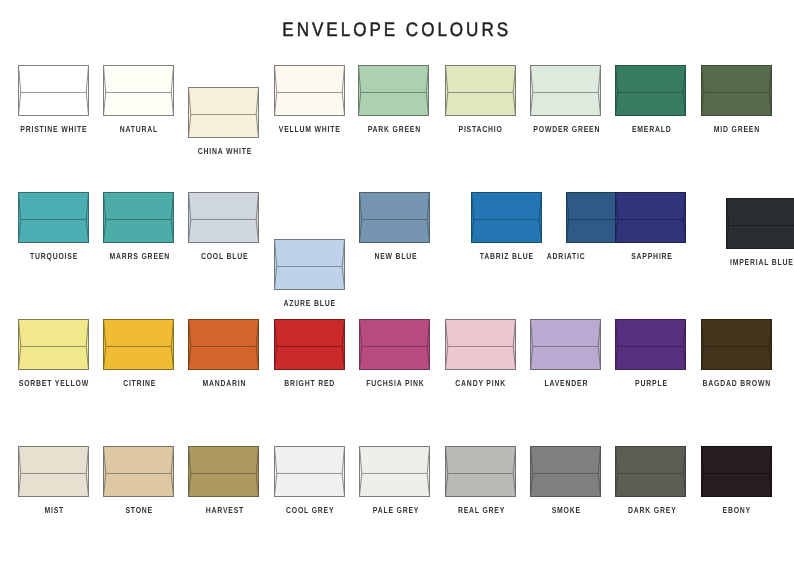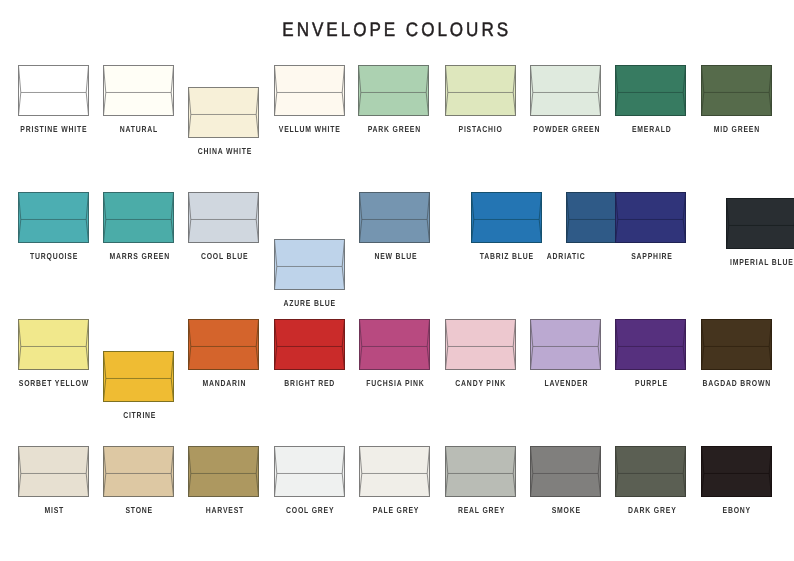--- a/index.html
+++ b/index.html
@@ -244,21 +244,21 @@
         <div class="envelope">
           <svg viewBox="0 0 71 51" xmlns="http://www.w3.org/2000/svg">
             <rect x="0.5" y="0.5" width="70" height="50" fill="#F1E88C" stroke="#7E7C5D" stroke-width="1"></rect>
             <path d="M0.5 0.9 L2.8 27.49 L0.5 50.1" fill="none" stroke="#7E7C5D" stroke-width="0.85"></path>
             <path d="M70.5 0.9 L68.2 27.49 L70.5 50.1" fill="none" stroke="#7E7C5D" stroke-width="0.85"></path>
             <path d="M2.8 27.49 L68.2 27.49" fill="none" stroke="#7E7C5D" stroke-width="0.8"></path>
           </svg>
         </div>
         <div class="swatch-label"><span class="tx">SORBET YELLOW</span></div>
       </div>
-      <div class="swatch-cell" style="left: 85.4px; top: 254px; margin-top: 32px;">
+      <div class="swatch-cell" style="left: 85.4px; top: 254px;">
         <div class="envelope">
           <svg viewBox="0 0 71 51" xmlns="http://www.w3.org/2000/svg">
             <rect x="0.5" y="0.5" width="70" height="50" fill="#EFBC33" stroke="#7E7122" stroke-width="1"></rect>
             <path d="M0.5 0.9 L2.8 27.49 L0.5 50.1" fill="none" stroke="#7E7122" stroke-width="0.85"></path>
             <path d="M70.5 0.9 L68.2 27.49 L70.5 50.1" fill="none" stroke="#7E7122" stroke-width="0.85"></path>
             <path d="M2.8 27.49 L68.2 27.49" fill="none" stroke="#7E7122" stroke-width="0.8"></path>
           </svg>
         </div>
         <div class="swatch-label"><span class="tx">CITRINE</span></div>
       </div>

